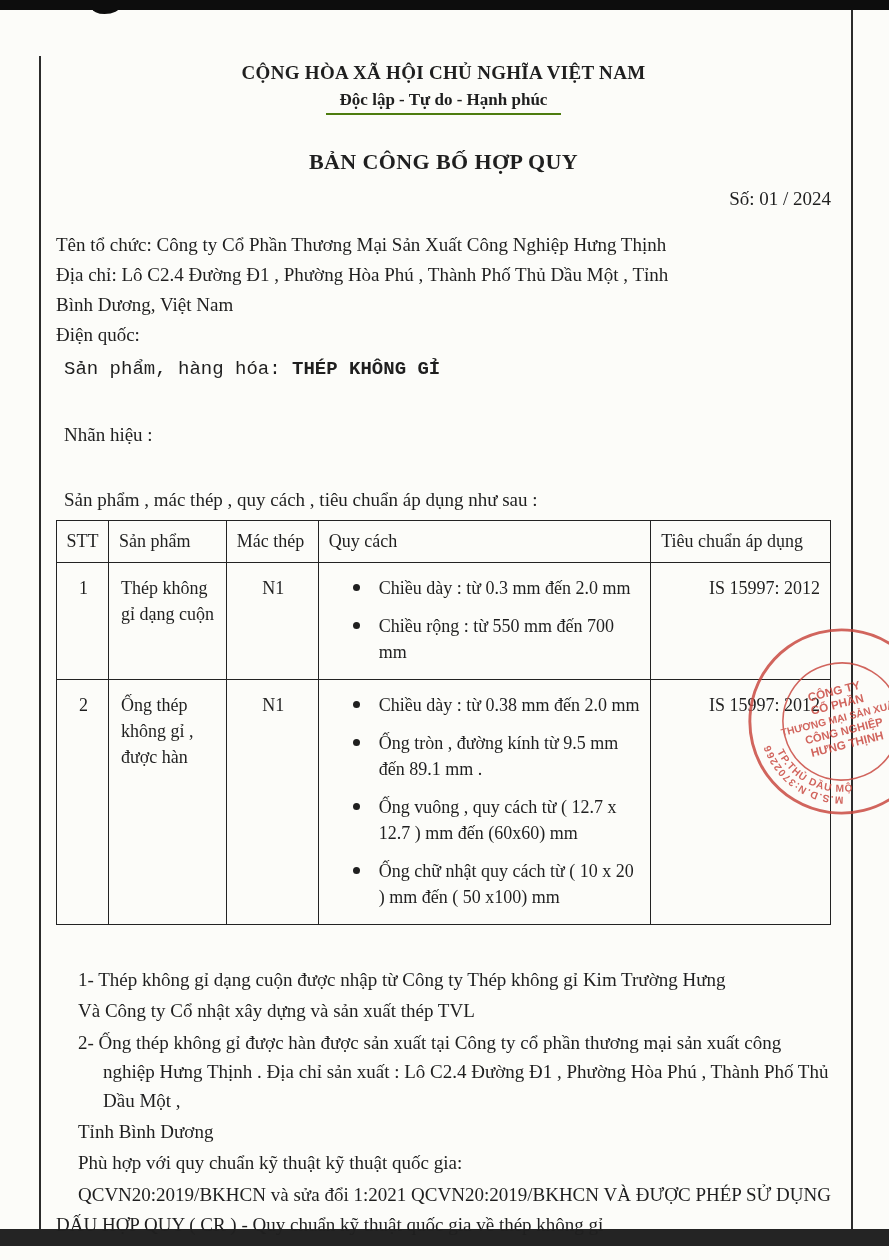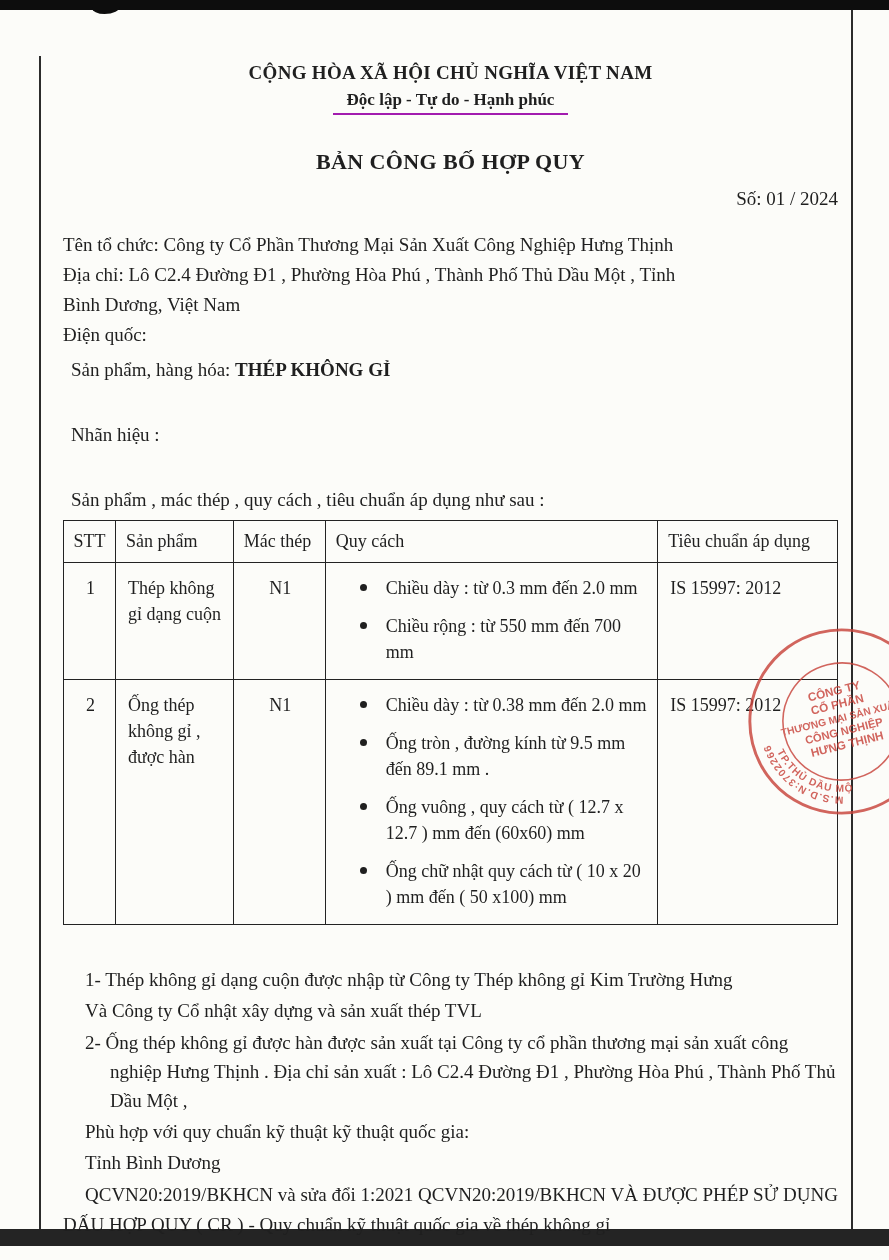--- a/index.html
+++ b/index.html
@@ -9,43 +9,43 @@
     background:#fcfcf9; overflow:hidden;
     font-family:"Liberation Serif", serif; color:#1f1f1f;
   }
   
   .edge-top    { position:absolute; top:0; left:0; width:100%; height:10px; background:#0d0d0d; }
   .edge-bottom { position:absolute; top:1229px; left:0; width:100%; height:17px; background:#242424; }
   .edge-left   { position:absolute; top:56px; left:39px; width:2px; height:1173px; background:#2c2c2c; }
   .edge-right  { position:absolute; top:10px; left:851px; width:2px; height:1219px; background:#2c2c2c; }
   .blotch      { position:absolute; top:0; left:92px; width:28px; height:14px; background:#0d0d0d; border-radius:0 0 55% 45%; }
 
-  .content { position:absolute; top:62px; left:63px; width:775px; }
+  .content { position:absolute; top:62px; left:56px; width:775px; }
 
   .nat-title { text-align:center; font-weight:bold; font-size:19px; letter-spacing:.3px; }
   .motto-wrap { text-align:center; margin-top:6px; }
   .motto { display:inline-block; font-weight:bold; font-size:17px;
-           border-bottom:2px solid #a21caf; padding:0 14px 3px; }
+           border-bottom:2px solid #4d7c0f; padding:0 14px 3px; }
   .doc-title { text-align:center; font-weight:bold; font-size:22px; margin-top:34px; letter-spacing:.4px; }
   .doc-number { text-align:right; font-size:19px; margin-top:13px; }
 
   .line { font-size:19px; line-height:29px; margin-top:1px; }
   .first-line { margin-top:20px; }
   .indent { margin-left:8px;margin-top:36px; }
-  .gap-top { margin-top:6px; }
+  .gap-top { margin-top:6px;font-family:Liberation Mono, monospace; }
   .line b { font-weight:bold; }
 
   .spec-table { width:100%; border-collapse:collapse; margin-top:6px; font-size:18px; }
   .spec-table th, .spec-table td { border:1.5px solid #232323; vertical-align:top; }
   .spec-table th { font-weight:normal; height:42px; padding:8px 10px; text-align:left; vertical-align:middle; }
   .spec-table th.c-stt { text-align:center; padding:8px 4px; }
   .spec-table td { padding:10px 10px 12px 12px; line-height:26px; }
   td.c-stt { text-align:center; padding-top:12px; }
   td.c-mt  { text-align:center; padding-top:12px; }
-  td.c-tc  { padding-top:12px; }
+  td.c-tc  { padding-top:12px;text-align:right; }
   td.c-sp  { padding-top:12px; }
   .q-item { position:relative; padding-left:48px; margin:2px 0 12px 0; line-height:26px; }
   .q-item:last-child { margin-bottom:2px; }
   .q-item .dot { position:absolute; left:22px; top:9px; width:7px; height:7px;
                  border-radius:50%; background:#1f1f1f; }
 
   .notes { margin-top:40px; }
   .note { font-size:19px; line-height:29px; margin-left:22px; margin-top:2px; }
   .note-hanging { margin-left:0; padding-left:47px; text-indent:-25px; margin-top:3px; }
   .conformity { font-size:19px; line-height:30px; text-align:justify; text-indent:22px; margin-top:3px; }
@@ -125,22 +125,22 @@
           </td>
           <td class="c-tc">IS 15997: 2012</td>
         </tr>
       </tbody>
     </table>
 
     <div class="notes">
       <p class="note">1-  Thép không gỉ dạng cuộn được nhập từ Công ty Thép không gỉ Kim Trường Hưng</p>
       <p class="note">Và Công ty Cổ nhật xây dựng và sản xuất thép TVL</p>
       <p class="note note-hanging">2-  Ống thép không gỉ được hàn được sản xuất tại Công ty cổ phần thương mại sản xuất công nghiệp Hưng Thịnh . Địa chỉ sản xuất : Lô C2.4 Đường Đ1 , Phường Hòa Phú , Thành Phố Thủ Dầu Một ,</p>
+      <p class="note">Tỉnh Bình Dương</p>
       <p class="note">Phù hợp với quy chuẩn kỹ thuật kỹ thuật quốc gia:</p>
-      <p class="note">Tỉnh Bình Dương</p>
       <p class="conformity">QCVN20:2019/BKHCN và sửa đổi 1:2021 QCVN20:2019/BKHCN VÀ ĐƯỢC PHÉP SỬ DỤNG DẤU HỢP QUY ( CR ) -  Quy chuẩn kỹ thuật quốc gia về thép không gỉ</p>
     </div>
 
   </div>
 
   <svg class="stamp" viewBox="0 0 200 200" width="195" height="195">
     <g transform="rotate(-14 100 100)">
       <circle cx="100" cy="100" r="94" fill="none" stroke="#c8443c" stroke-width="3"></circle>
       <circle cx="100" cy="100" r="60" fill="none" stroke="#c8443c" stroke-width="1.6"></circle>
       <defs>

